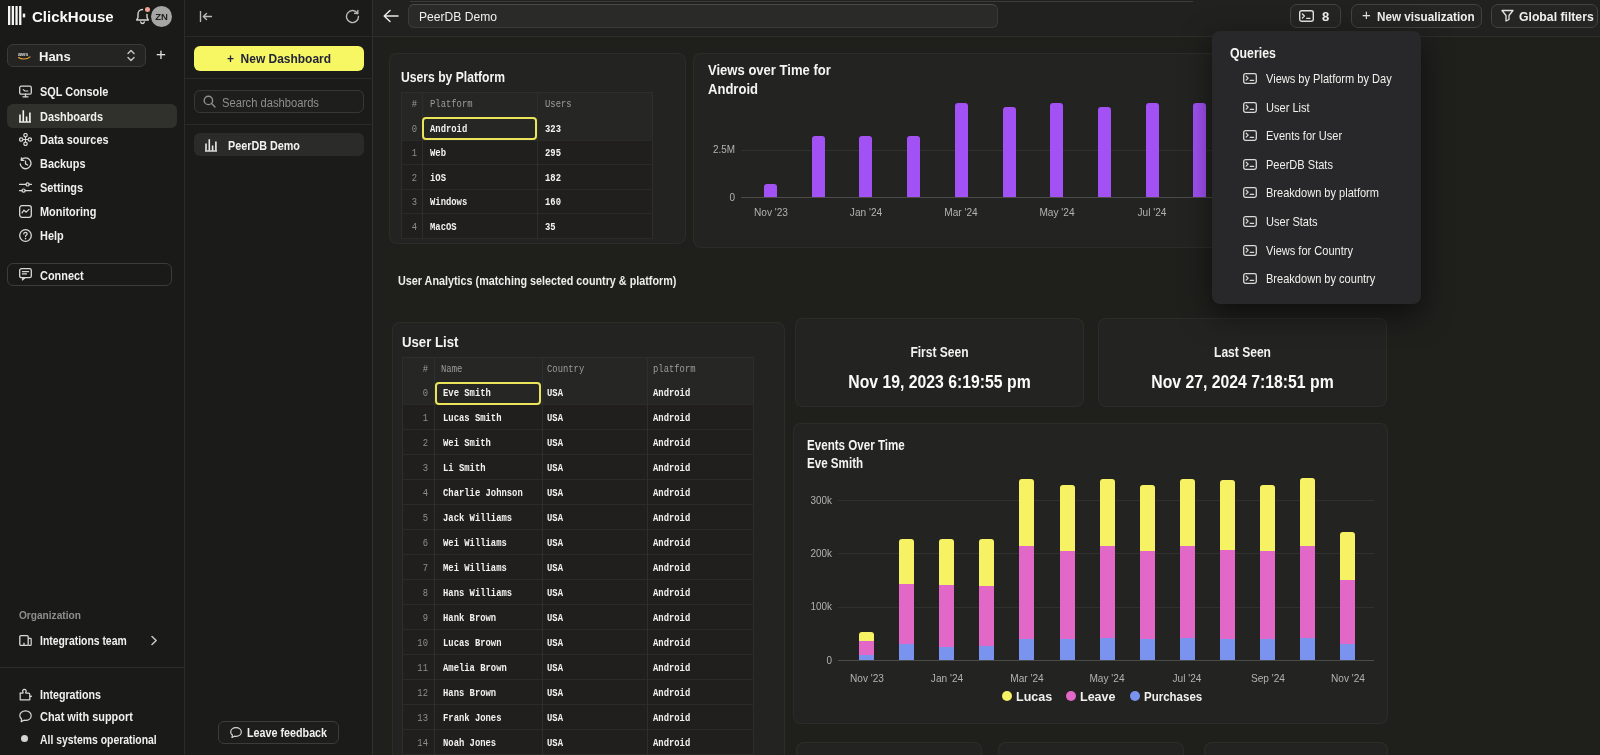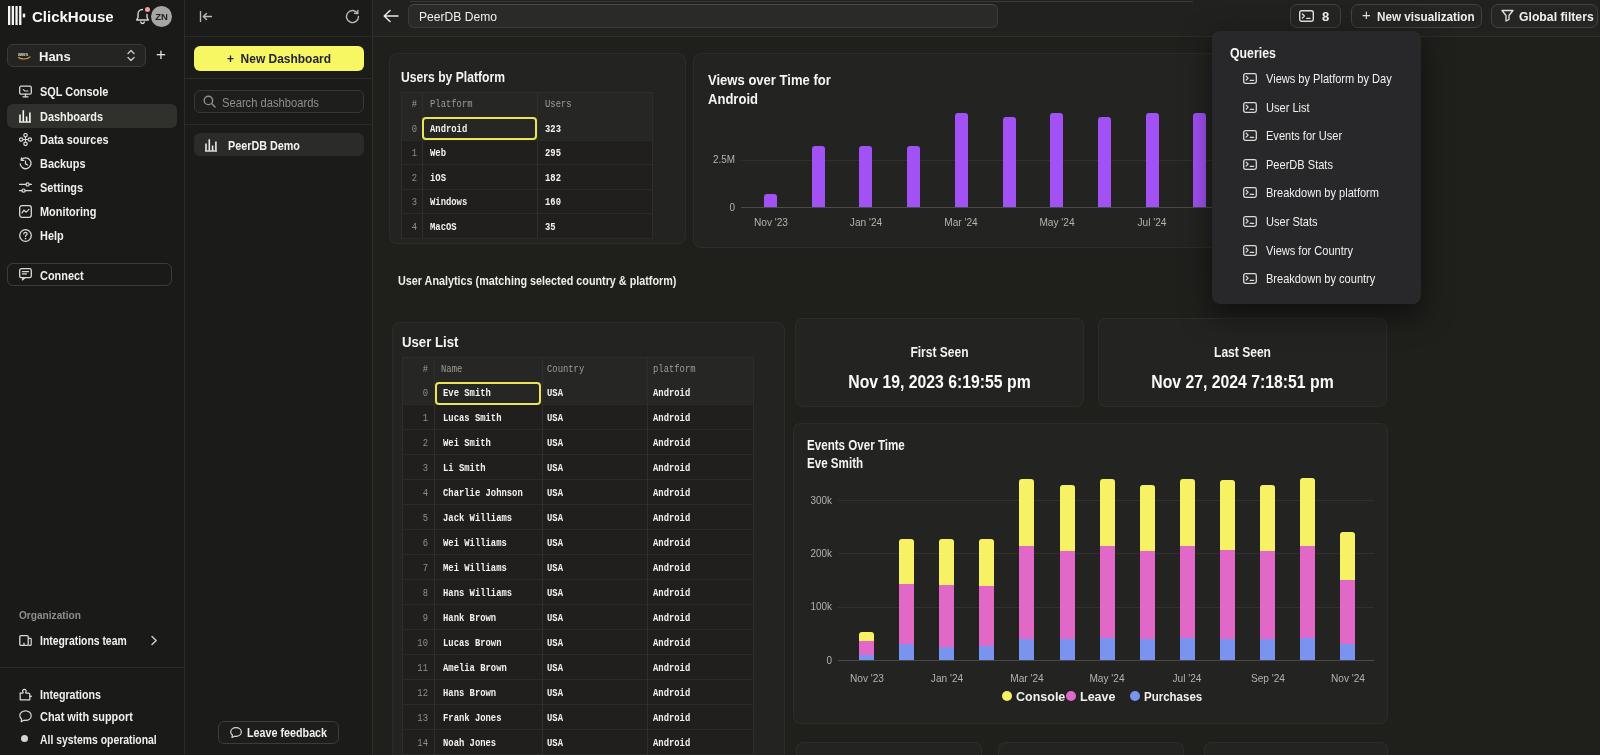--- a/index.html
+++ b/index.html
@@ -193,21 +193,21 @@
 <div class="mono sq" style="position:absolute;left:144px;top:103.3px;font-size:11.5px;font-weight:bold;color:#f2f2ef;transform:scaleX(0.77);">160</div>
 <div style="position:absolute;left:0;top:122.4px;width:252px;height:24.6px;background:#201f1d;border-left:1px solid #2e2e2b;border-right:1px solid #2e2e2b;border-bottom:1px solid #2a2a27;"></div>
 <div class="mono sqr" style="position:absolute;left:0px;top:127.9px;width:16px;text-align:right;font-size:11.5px;color:#8e8e8a;transform:scaleX(0.77);">4</div>
 <div class="mono sq" style="position:absolute;left:29px;top:127.9px;font-size:11.5px;font-weight:bold;color:#f2f2ef;transform:scaleX(0.77);">MacOS</div>
 <div class="mono sq" style="position:absolute;left:144px;top:127.9px;font-size:11.5px;font-weight:bold;color:#f2f2ef;transform:scaleX(0.77);">35</div>
 <div style="position:absolute;left:21px;top:0;width:1px;height:147px;background:#2e2e2b;"></div>
 <div style="position:absolute;left:136px;top:0;width:1px;height:147px;background:#2e2e2b;"></div>
 <div style="position:absolute;left:21px;top:25px;width:115px;height:23px;border:2px solid #e9e45a;border-radius:4px;"></div>
 </div>
 <div class="card" style="left:693px;top:53px;width:695px;height:195px;"></div>
-<div class="abs" style="left:693px;top:56px;width:695px;height:195px;overflow:hidden;">
+<div class="abs" style="left:693px;top:46px;width:695px;height:195px;overflow:hidden;">
 <div class="ctitle sq" style="position:absolute;left:15px;top:14px;line-height:19px;transform:scaleX(0.87);">Views over Time for<br>Android</div>
 <div style="position:absolute;left:48px;top:103.5px;width:639px;height:1px;background:#30302d;"></div>
 <div style="position:absolute;left:48px;top:151px;width:639px;height:1px;background:#4b4b47;"></div>
 <div class="sqr" style="position:absolute;left:0px;top:97px;width:42px;text-align:right;font-size:11px;color:#b3b3af;transform:scaleX(0.9);">2.5M</div>
 <div class="sqr" style="position:absolute;left:0px;top:144.5px;width:42px;text-align:right;font-size:11px;color:#b3b3af;transform:scaleX(0.9);">0</div>
 <div style="position:absolute;left:71.0px;top:138.0px;width:13px;height:13px;background:#a251f5;border-radius:3px 3px 0 0;"></div>
 <div style="position:absolute;left:118.7px;top:90.0px;width:13px;height:61px;background:#a251f5;border-radius:3px 3px 0 0;"></div>
 <div style="position:absolute;left:166.4px;top:90.0px;width:13px;height:61px;background:#a251f5;border-radius:3px 3px 0 0;"></div>
 <div style="position:absolute;left:214.1px;top:90.0px;width:13px;height:61px;background:#a251f5;border-radius:3px 3px 0 0;"></div>
 <div style="position:absolute;left:261.8px;top:57.0px;width:13px;height:94px;background:#a251f5;border-radius:3px 3px 0 0;"></div>
@@ -373,21 +373,21 @@
 <div style="position:absolute;left:547.2px;top:157.0px;width:15px;height:64px;background:#e268c8;"></div>
 <div style="position:absolute;left:547.2px;top:109.0px;width:15px;height:48px;background:#f7f263;border-radius:3px 3px 0 0;"></div>
 <div class="sqc" style="position:absolute;left:38.5px;top:249px;width:70px;text-align:center;font-size:11.5px;color:#b3b3af;transform:scaleX(0.88);">Nov '23</div>
 <div class="sqc" style="position:absolute;left:118.7px;top:249px;width:70px;text-align:center;font-size:11.5px;color:#b3b3af;transform:scaleX(0.88);">Jan '24</div>
 <div class="sqc" style="position:absolute;left:198.9px;top:249px;width:70px;text-align:center;font-size:11.5px;color:#b3b3af;transform:scaleX(0.88);">Mar '24</div>
 <div class="sqc" style="position:absolute;left:279.1px;top:249px;width:70px;text-align:center;font-size:11.5px;color:#b3b3af;transform:scaleX(0.88);">May '24</div>
 <div class="sqc" style="position:absolute;left:359.3px;top:249px;width:70px;text-align:center;font-size:11.5px;color:#b3b3af;transform:scaleX(0.88);">Jul '24</div>
 <div class="sqc" style="position:absolute;left:439.5px;top:249px;width:70px;text-align:center;font-size:11.5px;color:#b3b3af;transform:scaleX(0.88);">Sep '24</div>
 <div class="sqc" style="position:absolute;left:519.7px;top:249px;width:70px;text-align:center;font-size:11.5px;color:#b3b3af;transform:scaleX(0.88);">Nov '24</div>
 <div style="position:absolute;left:209px;top:268px;width:10px;height:10px;border-radius:50%;background:#f7f263;"></div>
-<div class="sq" style="position:absolute;left:223px;top:267px;font-size:12.5px;font-weight:bold;color:#f0f0ed;transform:scaleX(1.0);">Console</div>
+<div class="sq" style="position:absolute;left:223px;top:267px;font-size:12.5px;font-weight:bold;color:#f0f0ed;transform:scaleX(1.0);">Lucas</div>
 <div style="position:absolute;left:273px;top:268px;width:10px;height:10px;border-radius:50%;background:#e268c8;"></div>
 <div class="sq" style="position:absolute;left:287px;top:267px;font-size:12.5px;font-weight:bold;color:#f0f0ed;transform:scaleX(1.0);">Leave</div>
 <div style="position:absolute;left:337px;top:268px;width:10px;height:10px;border-radius:50%;background:#7a93ee;"></div>
 <div class="sq" style="position:absolute;left:351px;top:267px;font-size:12.5px;font-weight:bold;color:#f0f0ed;transform:scaleX(0.92);">Purchases</div>
 </div>
 <div class="card" style="left:796px;top:742px;width:186px;height:40px;"></div>
 <div class="card" style="left:998px;top:742px;width:186px;height:40px;"></div>
 <div class="card" style="left:1204px;top:742px;width:184px;height:40px;"></div>
 <div class="abs" style="left:1212px;top:31px;width:209px;height:273px;background:#28282a;border-radius:8px;box-shadow:0 10px 30px rgba(0,0,0,.55);">
 <div class="sq" style="position:absolute;left:18px;top:14px;font-size:14.5px;font-weight:bold;color:#f5f5f2;transform:scaleX(0.85);">Queries</div>

